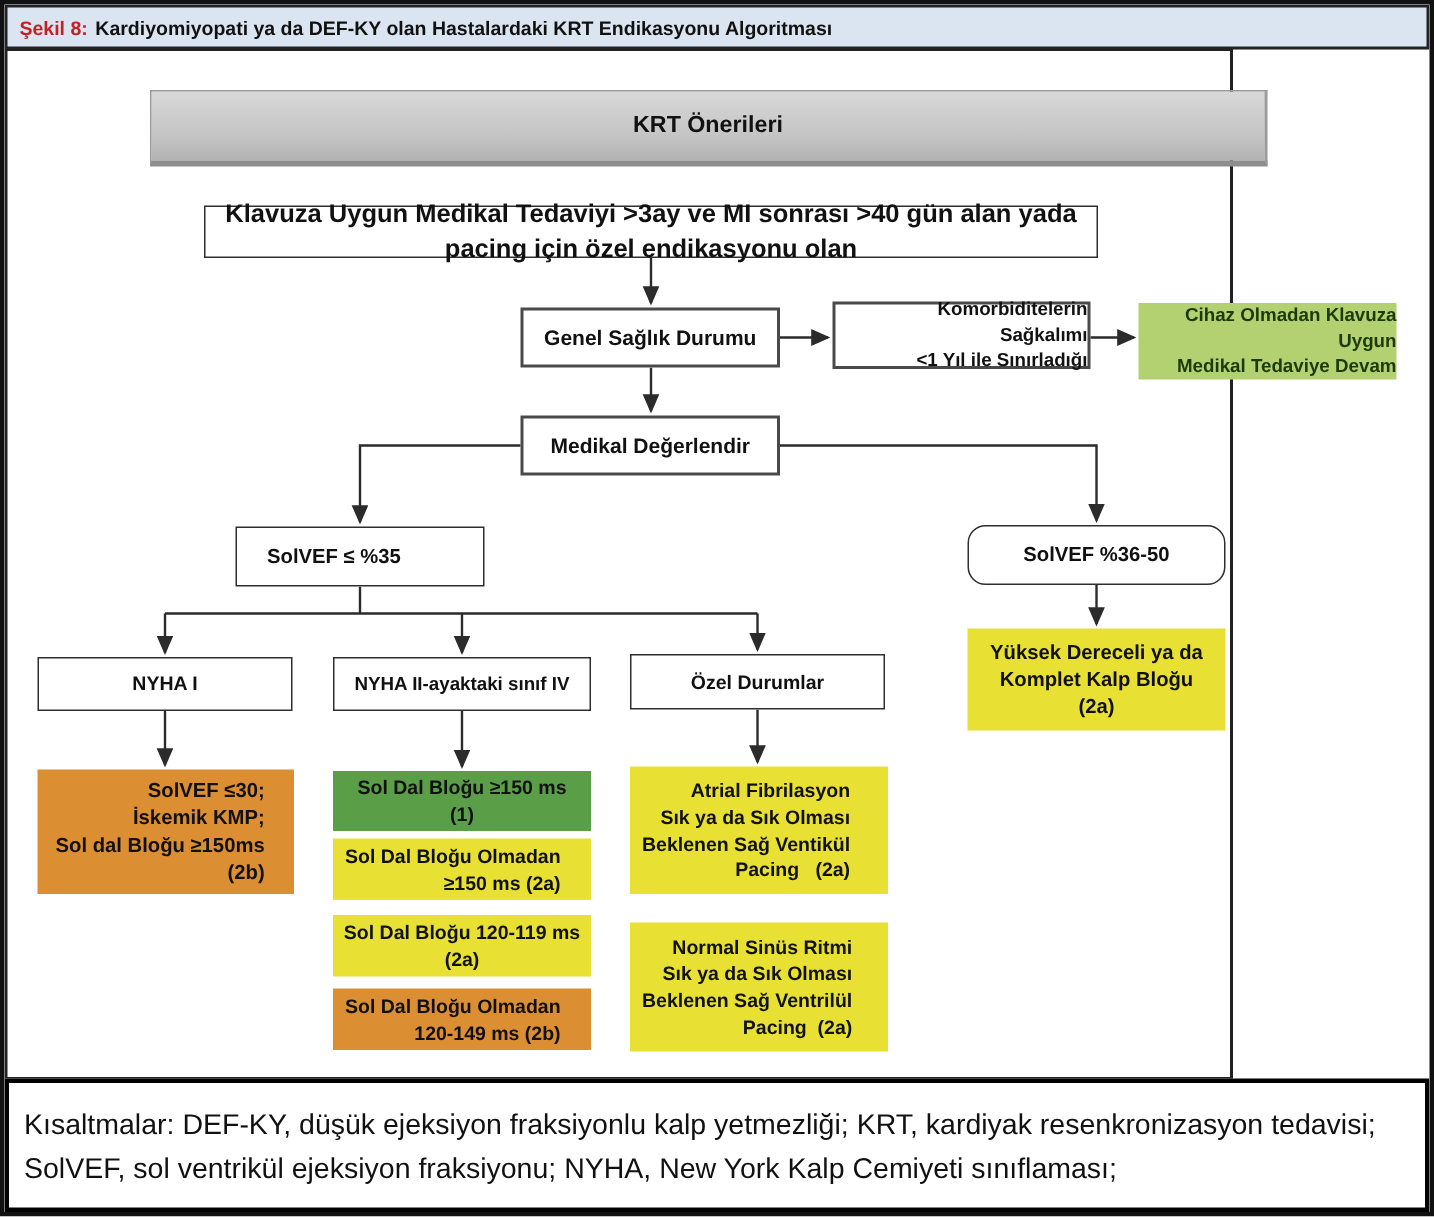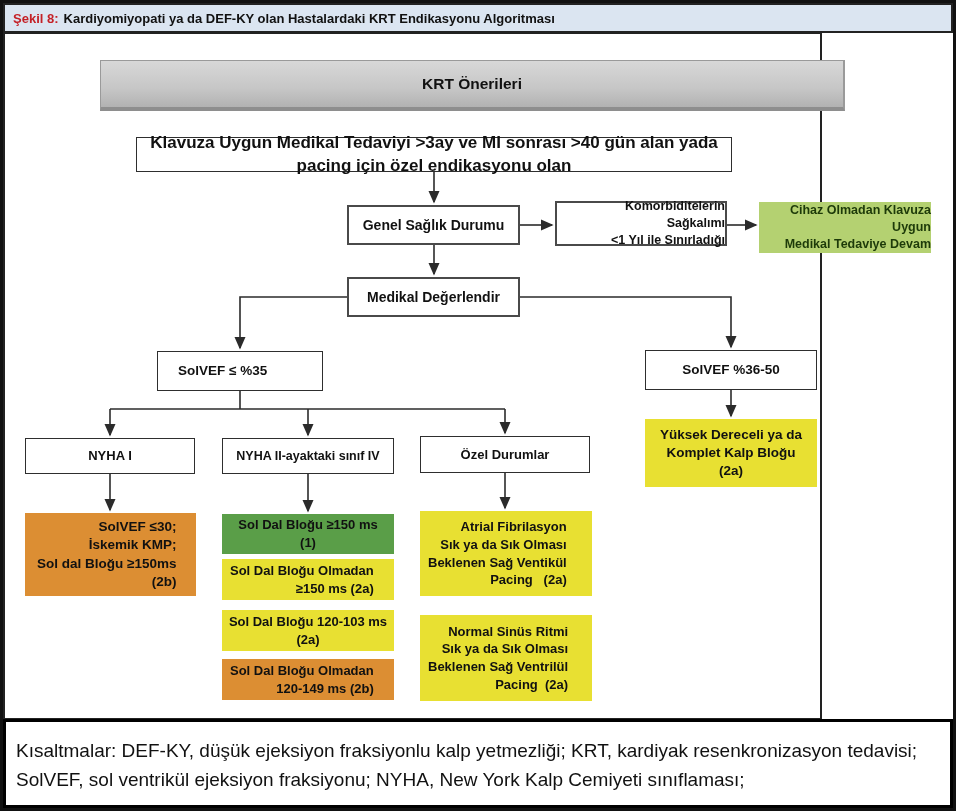--- a/index.html
+++ b/index.html
@@ -87,21 +87,21 @@
     <div class="node boxed leftalign" style="left:550px; top:167px; width:172px; height:45px; font-size:12.5px;">Komorbiditelerin  Sağkalımı
 &lt;1 Yıl ile Sınırladığı</div>
 
     <div class="node leftalign" style="left: 754px; top: 168px; width: 172px; height: 51px; font-size: 12.5px; background-color: rgb(180, 209, 113); color: rgb(29, 58, 9);">Cihaz Olmadan Klavuza Uygun
 Medikal Tedaviye Devam</div>
 
     <div class="node boxed" style="left:342px; top:243px; width:173px; height:40px; font-size:14px;">Medikal Değerlendir</div>
 
     <div class="node boxed thin leftalign" style="left:152px; top:317px; width:166px; height:40px; font-size:13.5px; padding-left:20px;">SolVEF ≤ %35</div>
 
-    <div class="node boxed thin" style="left:640px; top:316px; width:172px; height:40px; font-size:13.5px;">SolVEF %36-50</div>
+    <div class="node boxed thin" style="left:640px; top:316px; width:172px; height:40px; font-size:13.5px;border-radius:12px;">SolVEF %36-50</div>
 
     <div class="node boxed thin" style="left:20px; top:404px; width:170px; height:36px; font-size:13px;">NYHA I</div>
 
     <div class="node boxed thin" style="left:217px; top:404px; width:172px; height:36px; font-size:12.5px;">NYHA II-ayaktaki sınıf IV</div>
 
     <div class="node boxed thin" style="left:415px; top:402px; width:170px; height:37px; font-size:13px;">Özel Durumlar</div>
 
     <div class="node" style="left: 640px; top: 385px; width: 172px; height: 68px; font-size: 13.5px; background-color: rgb(232, 224, 50);">Yüksek Dereceli ya da
 Komplet Kalp Bloğu
 (2a)</div>
@@ -110,21 +110,21 @@
 İskemik KMP;
 Sol dal Bloğu ≥150ms
             (2b)</div>
 
     <div class="node" style="left: 217px; top: 480px; width: 172px; height: 40px; font-size: 13px; background-color: rgb(90, 158, 72);">Sol Dal Bloğu ≥150 ms
 (1)</div>
 
     <div class="node leftalign" style="left: 217px; top: 525px; width: 172px; height: 41px; font-size: 13px; background-color: rgb(232, 224, 50);">Sol Dal Bloğu Olmadan
 ≥150 ms (2a)</div>
 
-    <div class="node" style="left: 217px; top: 576px; width: 172px; height: 41px; font-size: 13px; background-color: rgb(232, 224, 50);">Sol Dal Bloğu 120-103 ms
+    <div class="node" style="left: 217px; top: 576px; width: 172px; height: 41px; font-size: 13px; background-color: rgb(232, 224, 50);">Sol Dal Bloğu 120-119 ms
 (2a)</div>
 
     <div class="node leftalign" style="left: 217px; top: 625px; width: 172px; height: 41px; font-size: 13px; background-color: rgb(220, 142, 51);">Sol Dal Bloğu Olmadan
 120-149 ms (2b)</div>
 
     <div class="node leftalign" style="left: 415px; top: 477px; width: 172px; height: 85px; font-size: 13px; background-color: rgb(232, 224, 50);">   Atrial Fibrilasyon
 Sık ya da Sık Olması
 Beklenen Sağ Ventikül
 Pacing   (2a)</div>
 

